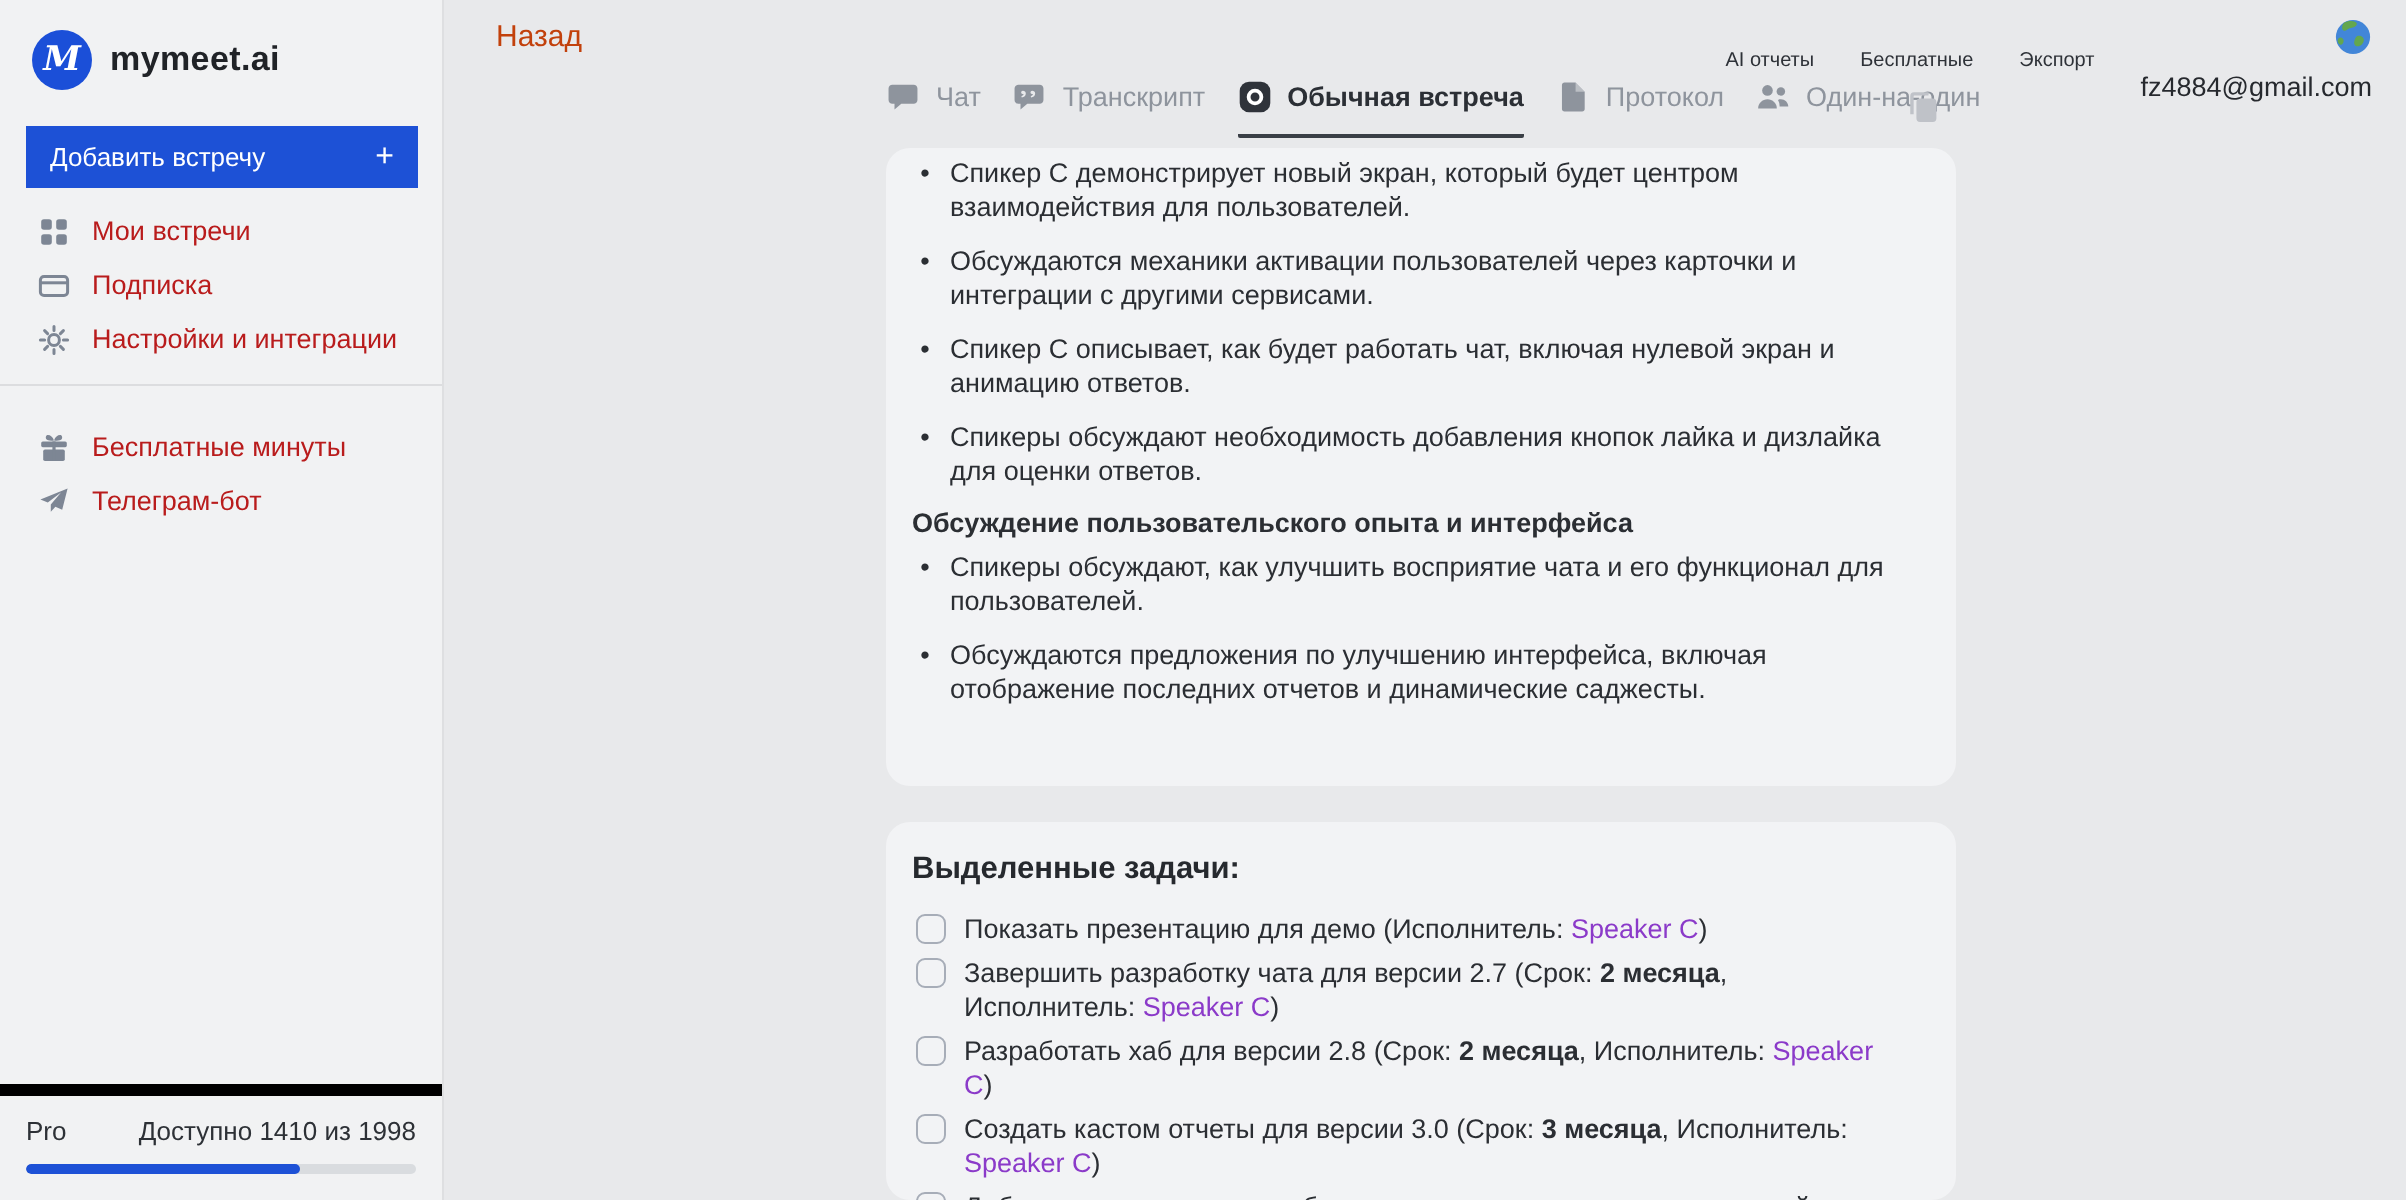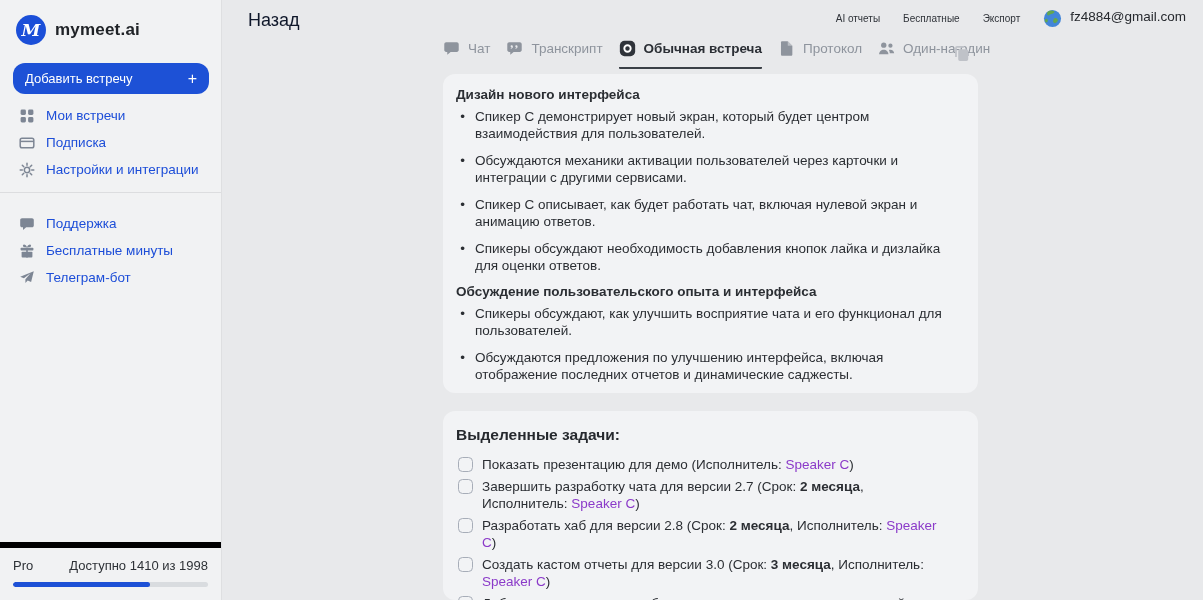--- a/index.html
+++ b/index.html
@@ -16,52 +16,52 @@
   }
   .logo-row { display:flex; align-items:center; gap:9px; padding:15px 16px 8px; cursor:pointer; }
   .logo-circle {
     width:30px; height:30px; border-radius:50%; background:#1b4fd8; color:#fff;
     display:flex; align-items:center; justify-content:center;
     font-family:"DejaVu Serif", serif; font-style:italic; font-weight:700; font-size:17px;
   }
   .logo-text { font-size:17px; font-weight:600; color:#202327; letter-spacing:.2px; }
   .add-btn {
     margin:10px 13px 0; width:196px; height:31px; background:#1d51d6; border:none;
-    border-radius:12px; color:#fff; font-family:inherit; font-size:13px;
+    border-radius:0; color:#fff; font-family:inherit; font-size:13px;
     display:flex; align-items:center; justify-content:space-between; padding:0 12px; cursor:pointer;
   }
   .add-btn .plus { font-size:16px; font-weight:400; }
   .side-nav { padding:8px 0 0; }
   .side-item {
     display:flex; align-items:center; gap:11px; padding:5.5px 19px;
-    font-size:13.5px; color:#1d4ed8; cursor:pointer;
+    font-size:13.5px; color:#b91c1c; cursor:pointer;
   }
   .side-item .icn { width:16px; height:16px; color:#7d8694; display:inline-flex; flex:0 0 auto; }
   .side-item .icn svg { width:16px; height:16px; }
   .side-divider { height:1px; background:#dcdddf; margin:9px 0; }
   .plan {
     position:absolute; left:0; right:0; bottom:0; padding:10px 13px 13px;
     border-top:6px solid #000000;
   }
   .plan-row { display:flex; justify-content:space-between; align-items:baseline; font-size:13px; color:#2d3136; margin-bottom:9px; }
   .progress-track { height:5px; background:#d9dcdf; border-radius:3px; overflow:hidden; cursor:default; }
   .progress-fill { height:5px; background:#1d51d6; border-radius:3px; width:0; }
 
   
   .main { position:absolute; left:223px; top:0; right:0; bottom:0; }
   .back-btn {
     position:absolute; left:25px; top:10px; background:none; border:none; padding:0;
-    font-family:inherit; font-size:18px; color:#0f172a; cursor:pointer;
+    font-family:inherit; font-size:15px; color:#c2410c; cursor:pointer;
   }
   .header-right { position:absolute; right:17px; top:9px; display:flex; align-items:center; gap:23px; }
   .hdr-btn {
     background:none; border:none; padding:0; font-family:inherit;
     font-size:10px; color:#2e3238; cursor:pointer;
   }
-  .account { display:flex; align-items:flex-start; gap:8px; cursor:pointer; }
+  .account { display:flex; align-items:flex-end; gap:8px; cursor:pointer;flex-direction:column; }
   .avatar { width:19px; height:19px; display:inline-flex; }
   .avatar svg { width:19px; height:19px; }
   .account-email { font-size:13.5px; color:#26292e; }
 
   .tabbar { position:absolute; left:220px; top:40px; display:flex; gap:16px;align-items:flex-end; }
   .tab {
     display:flex; align-items:center; gap:8px; font-size:13.5px; color:#8e949d;
     padding-bottom:10px; border-bottom:2.5px solid transparent; cursor:pointer;
   }
   .tab .ticn { width:17px; height:17px; display:inline-flex; }
@@ -134,28 +134,20 @@
             <path d="M8 1.2v2.1M8 12.7v2.1M1.2 8h2.1M12.7 8h2.1M3.3 3.3l1.5 1.5M11.2 11.2l1.5 1.5M3.3 12.7l1.5-1.5M11.2 4.8l1.5-1.5"></path>
           </svg>
         </span>
         <span>Настройки и интеграции</span>
       </div>
     </div>
   <div class="side-divider"></div>
   <div class="side-nav">
       <div class="side-item">
         <span class="icn">
-          <svg viewBox="0 0 16 16">
-            <path fill="currentColor" d="M3 2.2h10c1 0 1.8.8 1.8 1.8v5.4c0 1-.8 1.8-1.8 1.8H7.2L4 13.9v-2.7H3c-1 0-1.8-.8-1.8-1.8V4c0-1 .8-1.8 1.8-1.8z"></path>
-          </svg>
-        </span>
-        <span>Поддержка</span>
-      </div>
-      <div class="side-item">
-        <span class="icn">
           <svg viewBox="0 0 16 16" fill="currentColor">
             <rect x="1.6" y="4.7" width="12.8" height="2.9" rx=".8"></rect>
             <rect x="2.6" y="8.7" width="10.8" height="5.8" rx=".9"></rect>
             <rect x="7.2" y="4.7" width="1.6" height="9.8"></rect>
             <path d="M5 1.5c1.2 0 2.4 1 3 2.7-1.8.3-3.4 0-3.9-.7C3.6 2.6 4.1 1.5 5 1.5zm6 0c.9 0 1.4 1.1.9 2-.5.7-2.1 1-3.9.7.6-1.7 1.8-2.7 3-2.7z"></path>
           </svg>
         </span>
         <span>Бесплатные минуты</span>
       </div>
       <div class="side-item">
@@ -245,21 +237,20 @@
           </svg>
         </span>
         <span>Один-на-один</span>
       </div>
     </div>
   <button class="copy-btn"><svg viewBox="0 0 16 16" fill="currentColor">
         <path d="M10.6 1H3.8A1.8 1.8 0 0 0 2 2.8v8.6h1.6V2.8c0-.1.1-.2.2-.2h6.8zM6.6 4h6a1.7 1.7 0 0 1 1.7 1.7v7.6A1.7 1.7 0 0 1 12.6 15h-6a1.7 1.7 0 0 1-1.7-1.7V5.7A1.7 1.7 0 0 1 6.6 4z"></path>
       </svg></button>
 
   <div class="card card1">
-      <h3 class="sec">Дизайн нового интерфейса</h3>
       <div class="bullet">
         <span class="dot">•</span>
         <span class="btext">Спикер C демонстрирует новый экран, который будет центром взаимодействия для пользователей.</span>
       </div>
       <div class="bullet">
         <span class="dot">•</span>
         <span class="btext">Обсуждаются механики активации пользователей через карточки и интеграции с другими сервисами.</span>
       </div>
       <div class="bullet">
         <span class="dot">•</span>

